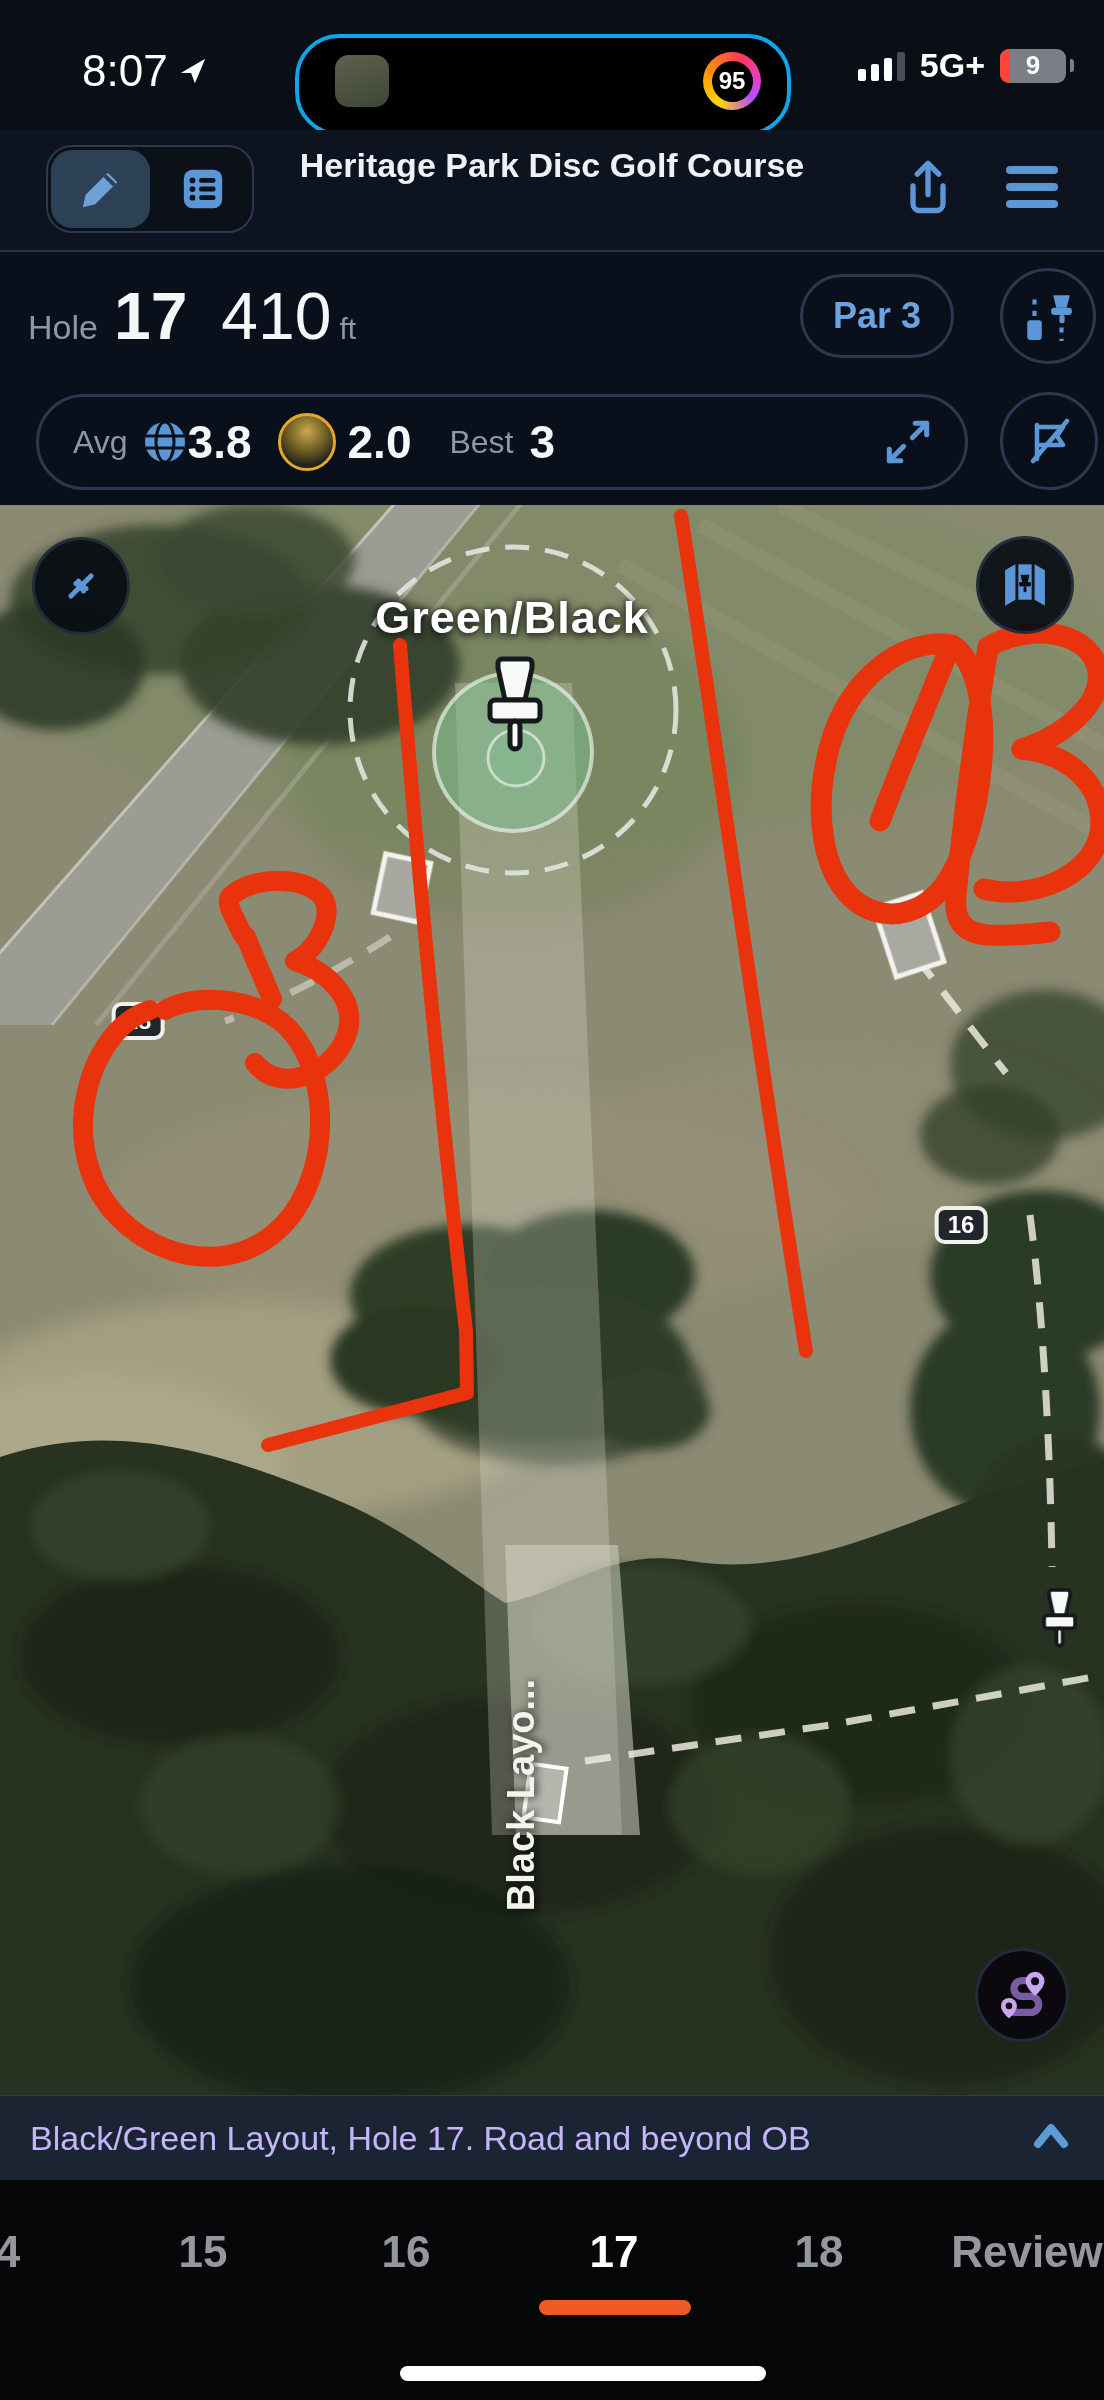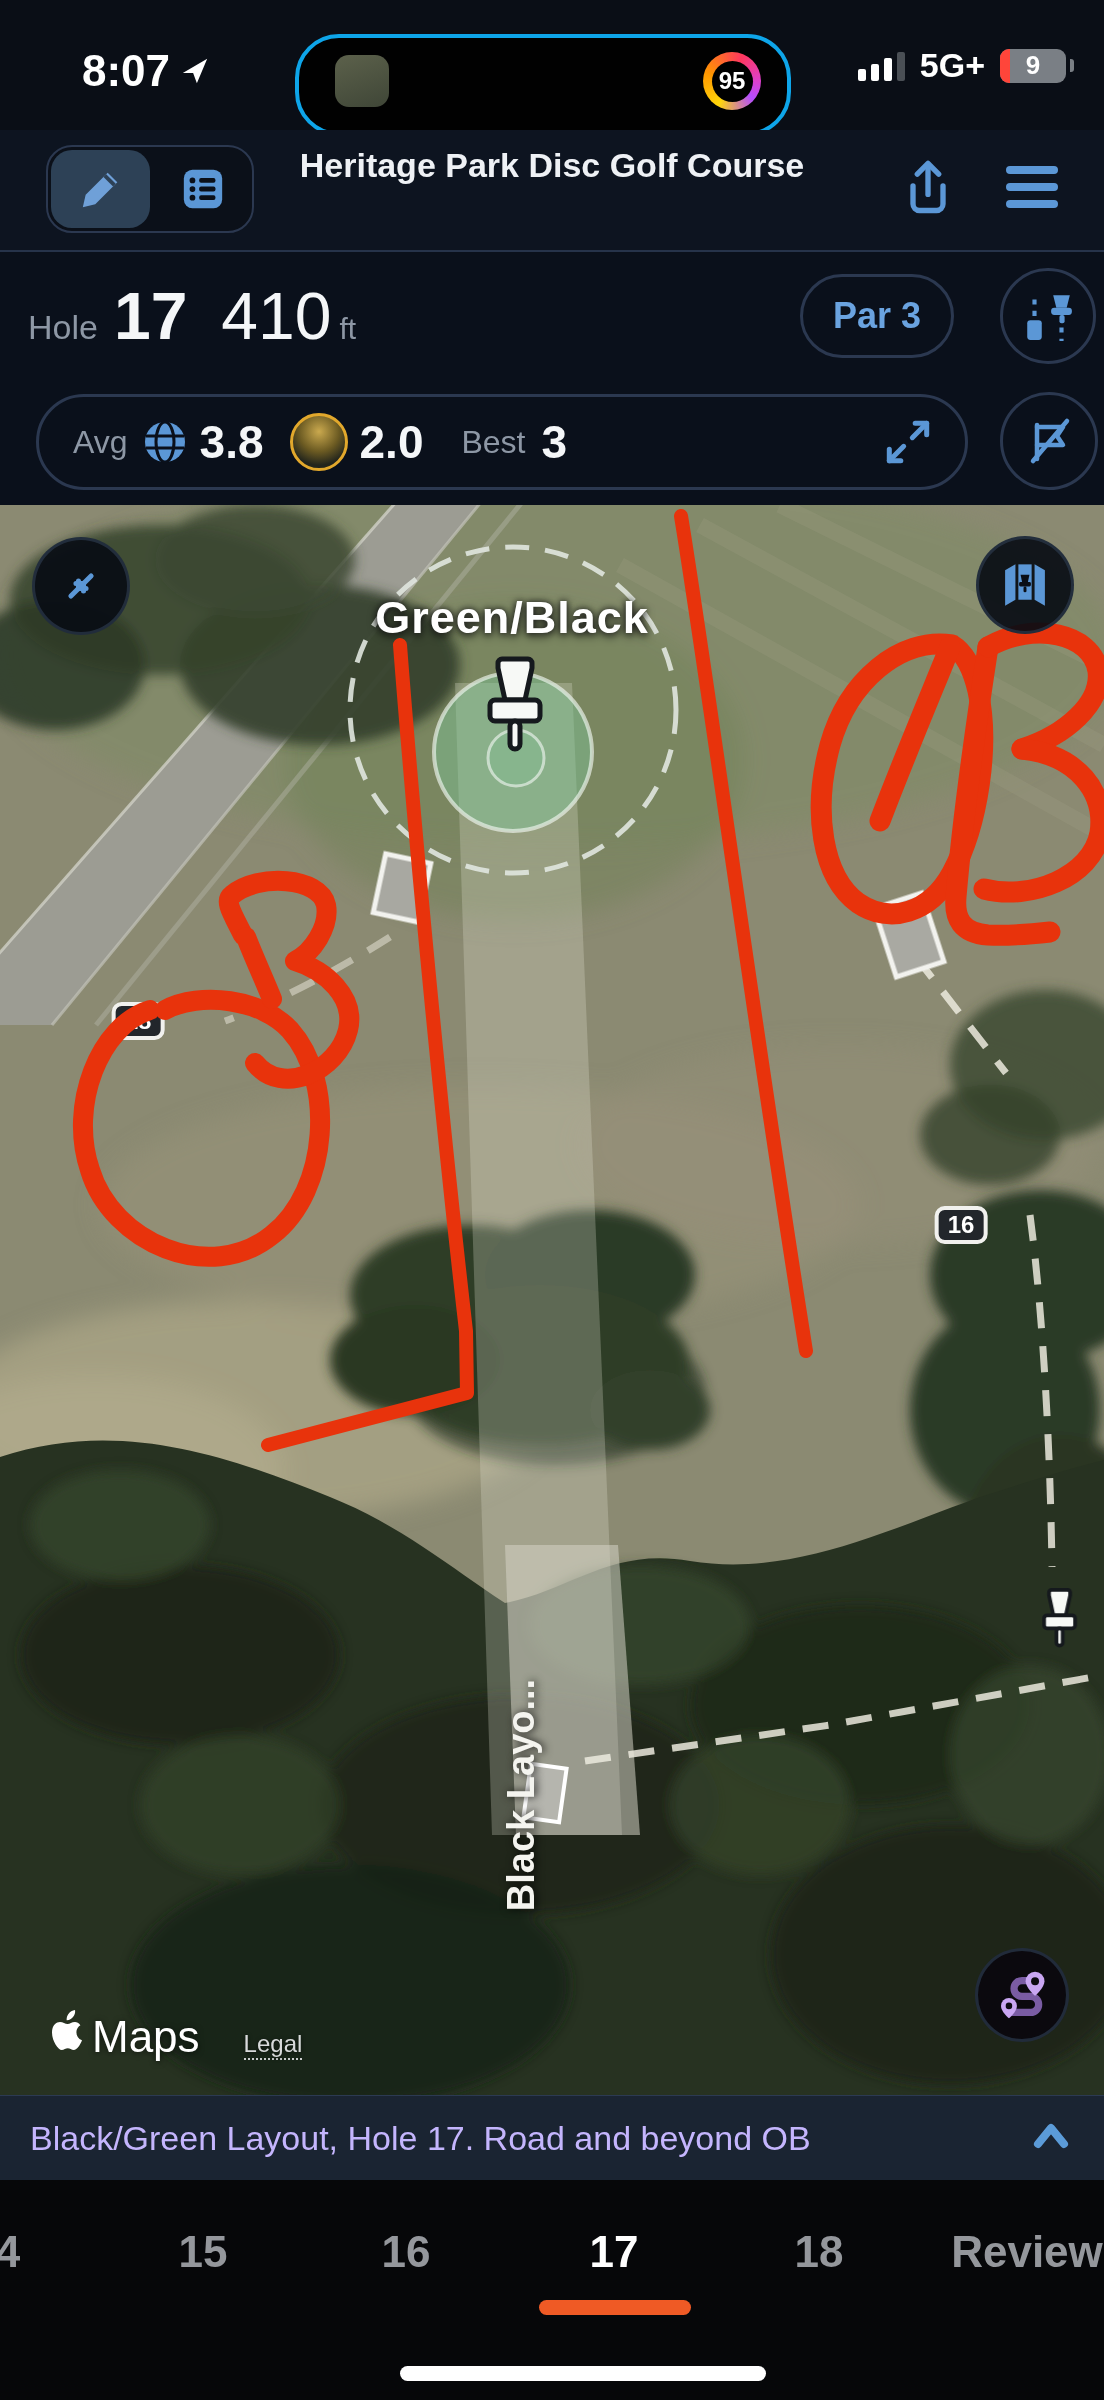--- a/index.html
+++ b/index.html
@@ -2,21 +2,21 @@
 <html><head>
 <meta charset="utf-8">
 <style>
   html,body{margin:0;padding:0;background:#000;}
   body{width:1104px;height:2400px;position:relative;overflow:hidden;
        font-family:"Liberation Sans",sans-serif;-webkit-font-smoothing:antialiased;color:#fff;}
 
   
   #status{position:absolute;top:0;left:0;width:1104px;height:130px;background:#0a0e16;}
   .time-wrap{position:absolute;left:82px;top:46px;display:flex;align-items:center;gap:10px;}
-  .time{font-size:44px;font-weight:700;color:#fff;}
+  .time{font-size:44px;font-weight:400;color:#fff;}
   .island{position:absolute;left:295px;top:34px;width:496px;height:102px;border-radius:44px;
           background:#010101;border:4px solid #0ea5e9;box-sizing:border-box;}
   .island .thumb{position:absolute;left:36px;top:17px;width:54px;height:52px;border-radius:14px;
           background:linear-gradient(160deg,#5c614b,#3f4637);}
   .ring{position:absolute;right:26px;top:14px;width:58px;height:58px;border-radius:50%;
         background:conic-gradient(from 210deg,#ffd60a,#ff9500 22%,#ff375f 48%,#e040c9 66%,#b44dff 78%,#ffd60a);
         display:flex;align-items:center;justify-content:center;}
   .ring .inner{width:41px;height:41px;border-radius:50%;background:#000;display:flex;align-items:center;justify-content:center;}
   .ring .inner span{font-size:24px;font-weight:700;color:#fff;}
   .sb-right{position:absolute;right:30px;top:46px;display:flex;align-items:center;gap:15px;}
@@ -208,21 +208,21 @@
   <div class="stats-pill">
     <span class="sl">Avg</span>
     <svg width="46" height="46" viewBox="0 0 46 46" style="margin-left:14px">
       <circle cx="23" cy="23" r="20" fill="#5b97d6"></circle>
       <g stroke="#0a101b" stroke-width="3" fill="none">
         <ellipse cx="23" cy="23" rx="9" ry="20"></ellipse>
         <path d="M4 17 H42"></path>
           <path d="M4 29 H42"></path>
       </g>
     </svg>
-    <span class="sv" style="margin-left:12px">3.8</span>
+    <span class="sv" style="">3.8</span>
     <div class="avatar" style="margin-left:26px"></div>
     <span class="sv" style="margin-left:12px">2.0</span>
     <span class="sl" style="margin-left:38px">Best</span>
     <span class="sv" style="margin-left:16px">3</span>
     <div style="flex:1"></div>
     <svg width="46" height="46" viewBox="0 0 64 64">
       <g stroke="#5b97d6" stroke-width="7" fill="none" stroke-linecap="round" stroke-linejoin="round">
         <path d="M38 26 L58 6"></path>
           <path d="M42 6 h16 v16"></path>
         <path d="M26 38 L6 58"></path>
@@ -414,28 +414,20 @@
       <path d="M28 64 H52 A11 11 0 0 0 52 42 H40 A11 11 0 0 1 40 20 H56" stroke="#7a5ca3" stroke-width="10" fill="none" stroke-linecap="round"></path>
       <g fill="#c9a6f2">
         <path d="M22 44 a11 11 0 0 1 11 11 c0 8 -11 17 -11 17 s-11 -9 -11 -17 a11 11 0 0 1 11 -11 Z"></path>
         <path d="M58 8 a13 13 0 0 1 13 13 c0 9 -13 20 -13 20 s-13 -11 -13 -20 a13 13 0 0 1 13 -13 Z"></path>
       </g>
       <circle cx="22" cy="55" r="4.5" fill="#0d0b12"></circle>
       <circle cx="58" cy="21" r="5.5" fill="#0d0b12"></circle>
     </svg>
   </div>
 
-  <div class="attrib">
-    <svg width="34" height="42" viewBox="0 0 34 42">
-      <path d="M23 7 c2.5 -3 2.2 -6 2 -7 c-2.6 .2 -5.2 1.8 -6.6 3.9 c-1.3 1.9 -2 4.3 -1.7 6.3 c2.6 .1 4.8 -1.4 6.3 -3.2 Z
-               M25 12 c-3.5 0 -5 2 -7.4 2 c-2.5 0 -4.6 -2 -7.6 -2 c-3.9 0 -8 3.6 -8 10.4 c0 8.6 6.2 17.6 9.8 17.6 c2.1 0 3.9 -1.7 6 -1.7 c2.1 0 3.6 1.7 6 1.7 c3.3 0 6.6 -5.6 8.2 -9.8 c-3.8 -1.4 -5.6 -4.6 -5.6 -8 c0 -3 1.6 -5.6 4 -7 c-1.5 -2 -3.6 -3.2 -5.4 -3.2 Z" fill="#fff"></path>
-    </svg>
-    <span class="maps-txt">Maps</span>
-    <span class="legal">Legal</span>
-  </div>
 </div>
 
 <div id="notebar">
   <span class="txt">Black/Green Layout, Hole 17. Road and beyond OB</span>
   <div class="chev">
     <svg width="42" height="36" viewBox="0 0 42 36">
       <path d="M8 26 L21 10 L34 26" stroke="#5b9bd8" stroke-width="8" fill="none" stroke-linecap="round" stroke-linejoin="round"></path>
     </svg>
   </div>
 </div>

